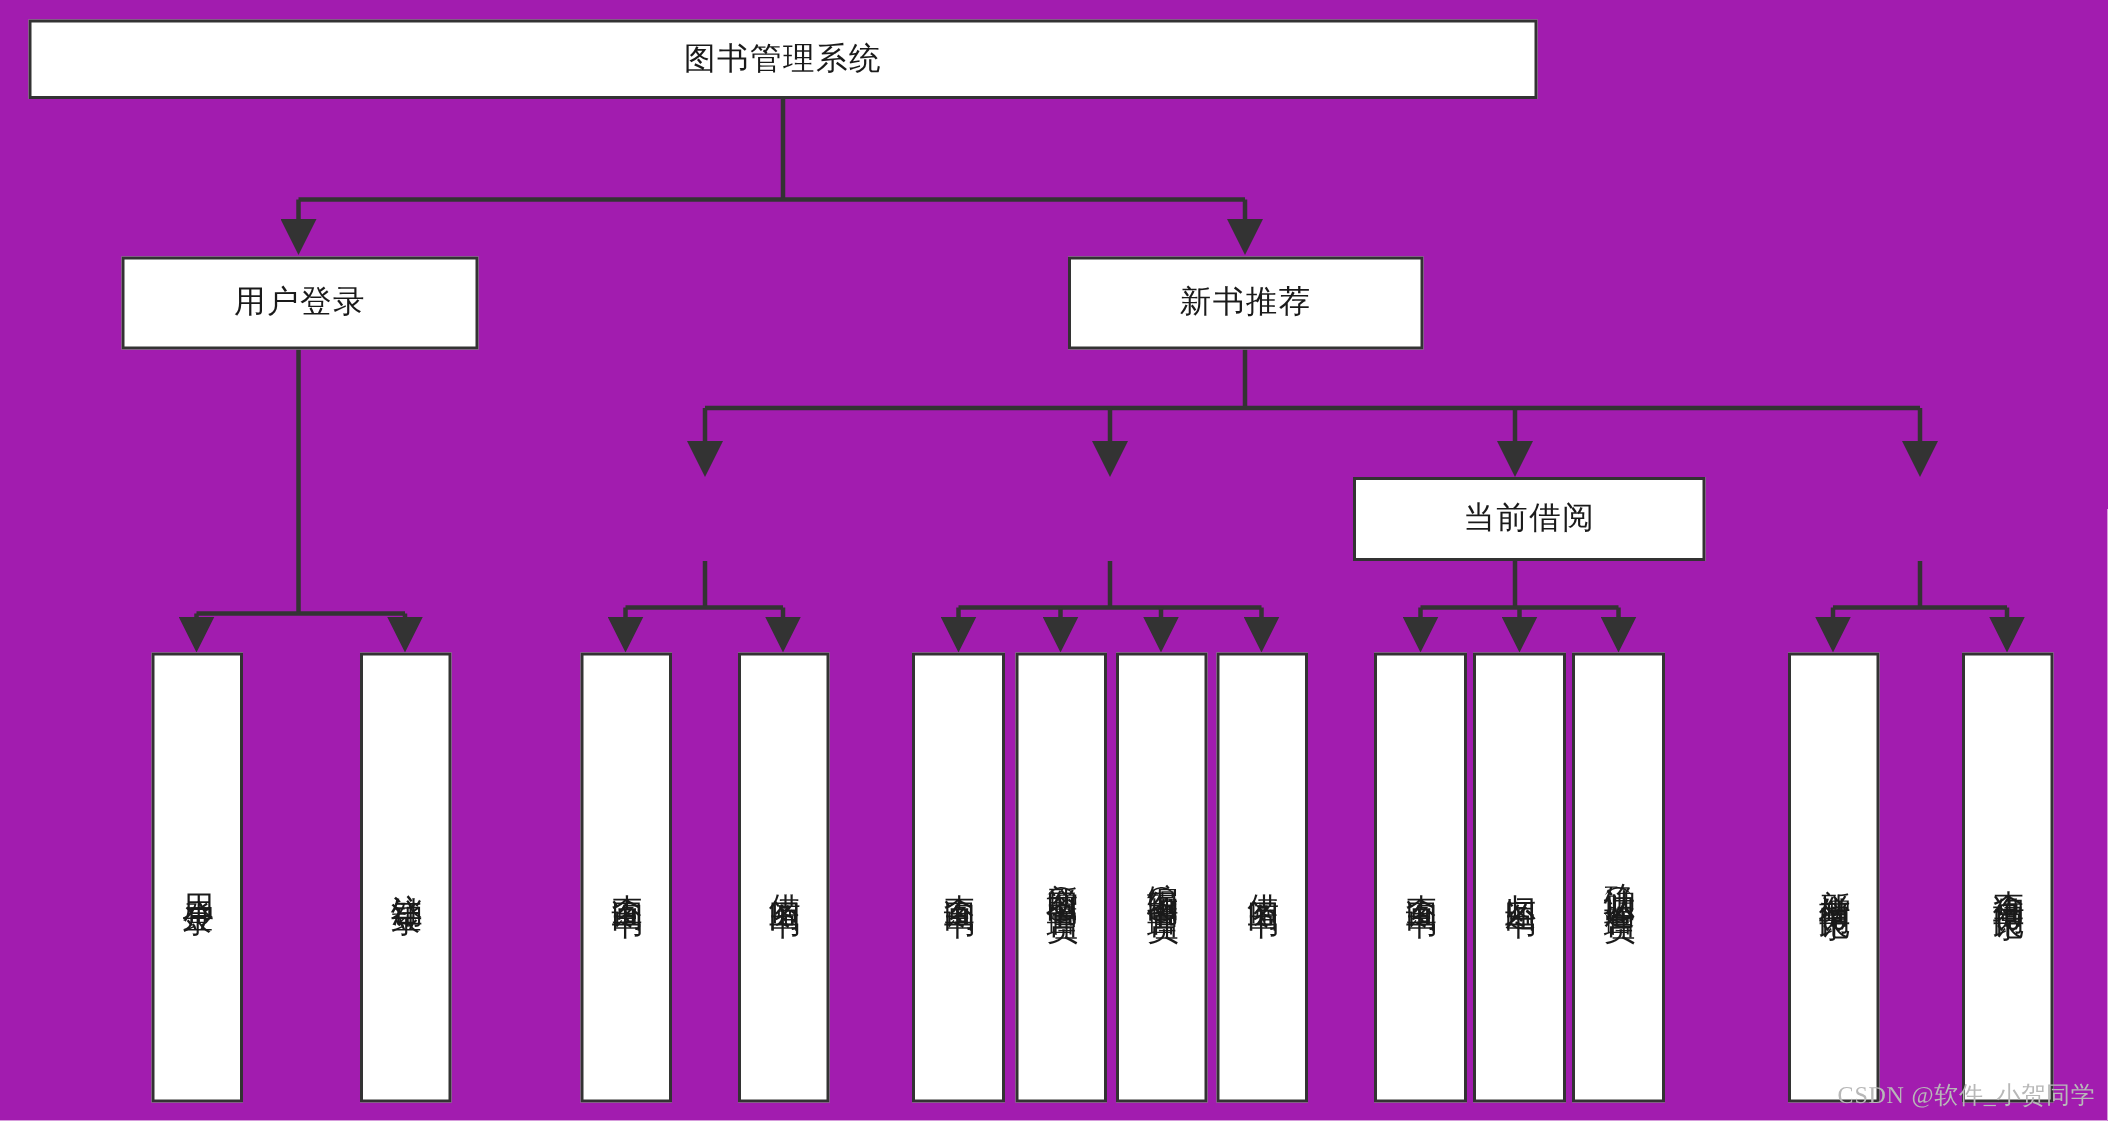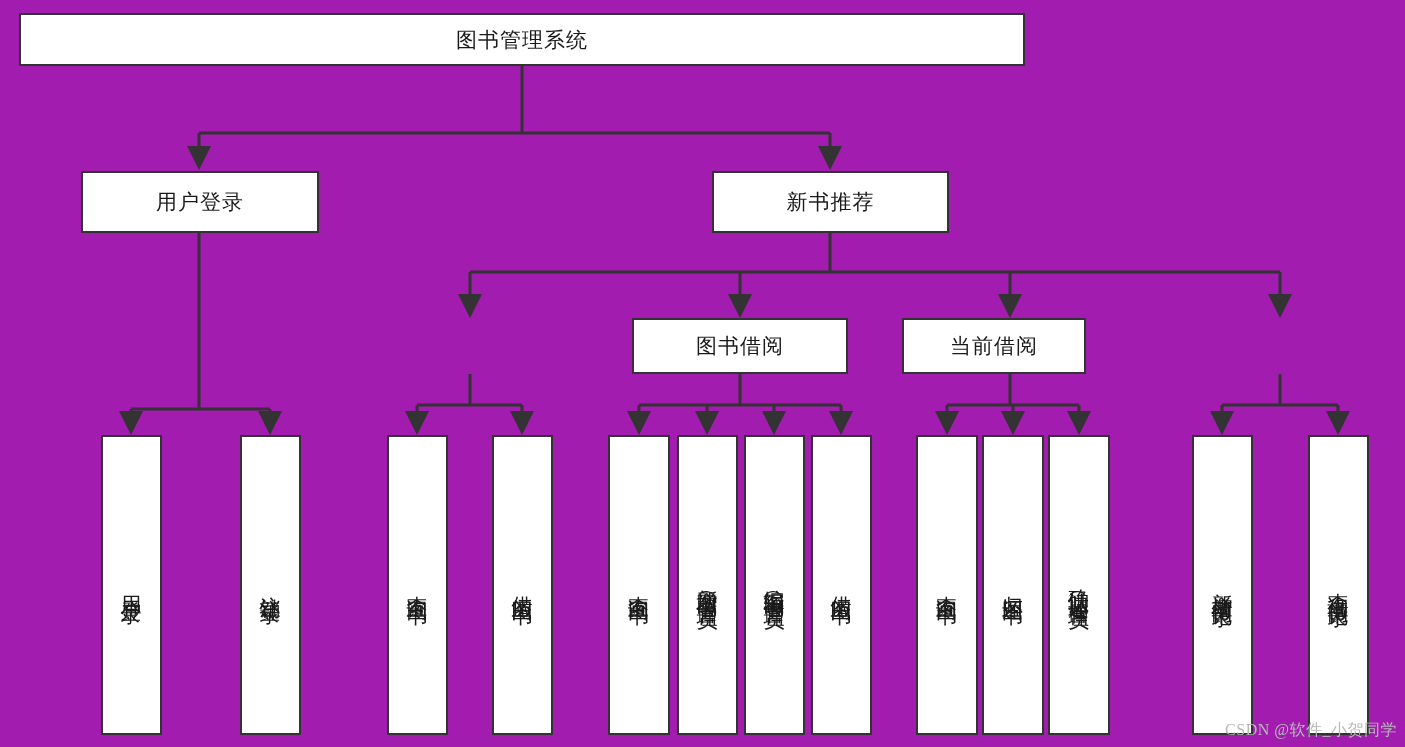--- a/index.html
+++ b/index.html
@@ -131,24 +131,21 @@
     <span class="label">图书管理系统</span>
   </div>
 
   <div class="node horiz" style="left:81px; top:171px; width:238px; height:62px;">
     <span class="label">用户登录</span>
   </div>
   <div class="node horiz" style="left:712px; top:171px; width:237px; height:62px;">
     <span class="label">新书推荐</span>
   </div>
 
-  <div class="node horiz" style="left:632px; top:318px; width:216px; height:56px;">
-    <span class="label">图书借阅</span>
-  </div>
-  <div class="node horiz" style="left:902px; top:318px; width:184px; height:56px;">
+  <div class="node horiz" style="left:902px; top:318px; width:235px; height:56px;">
     <span class="label">当前借阅</span>
   </div>
 
   <div class="node vert" style="left:101px; top:435px; width:61px; height:300px;">
     <span class="label">用户登录</span>
   </div>
   <div class="node vert" style="left:240px; top:435px; width:61px; height:300px;">
     <span class="label">注销登录</span>
   </div>
 

